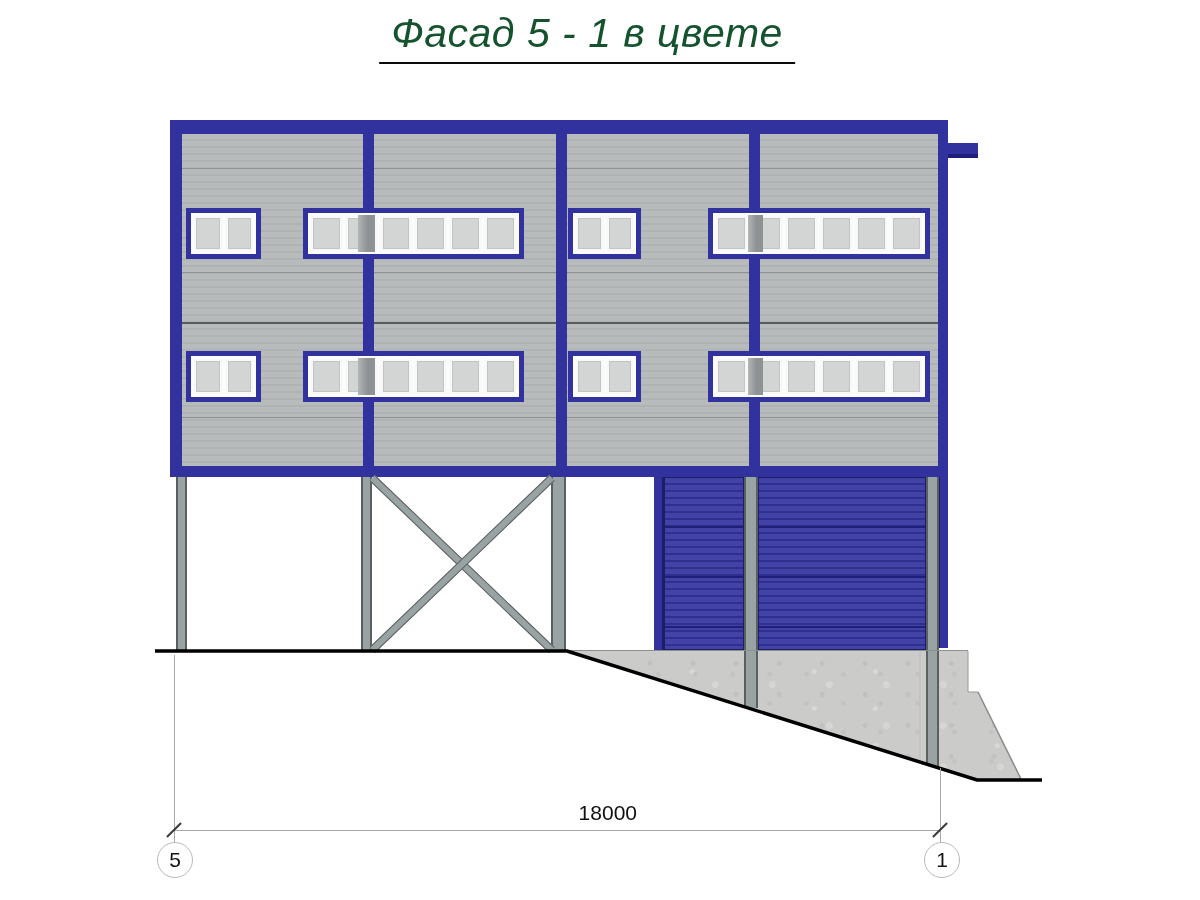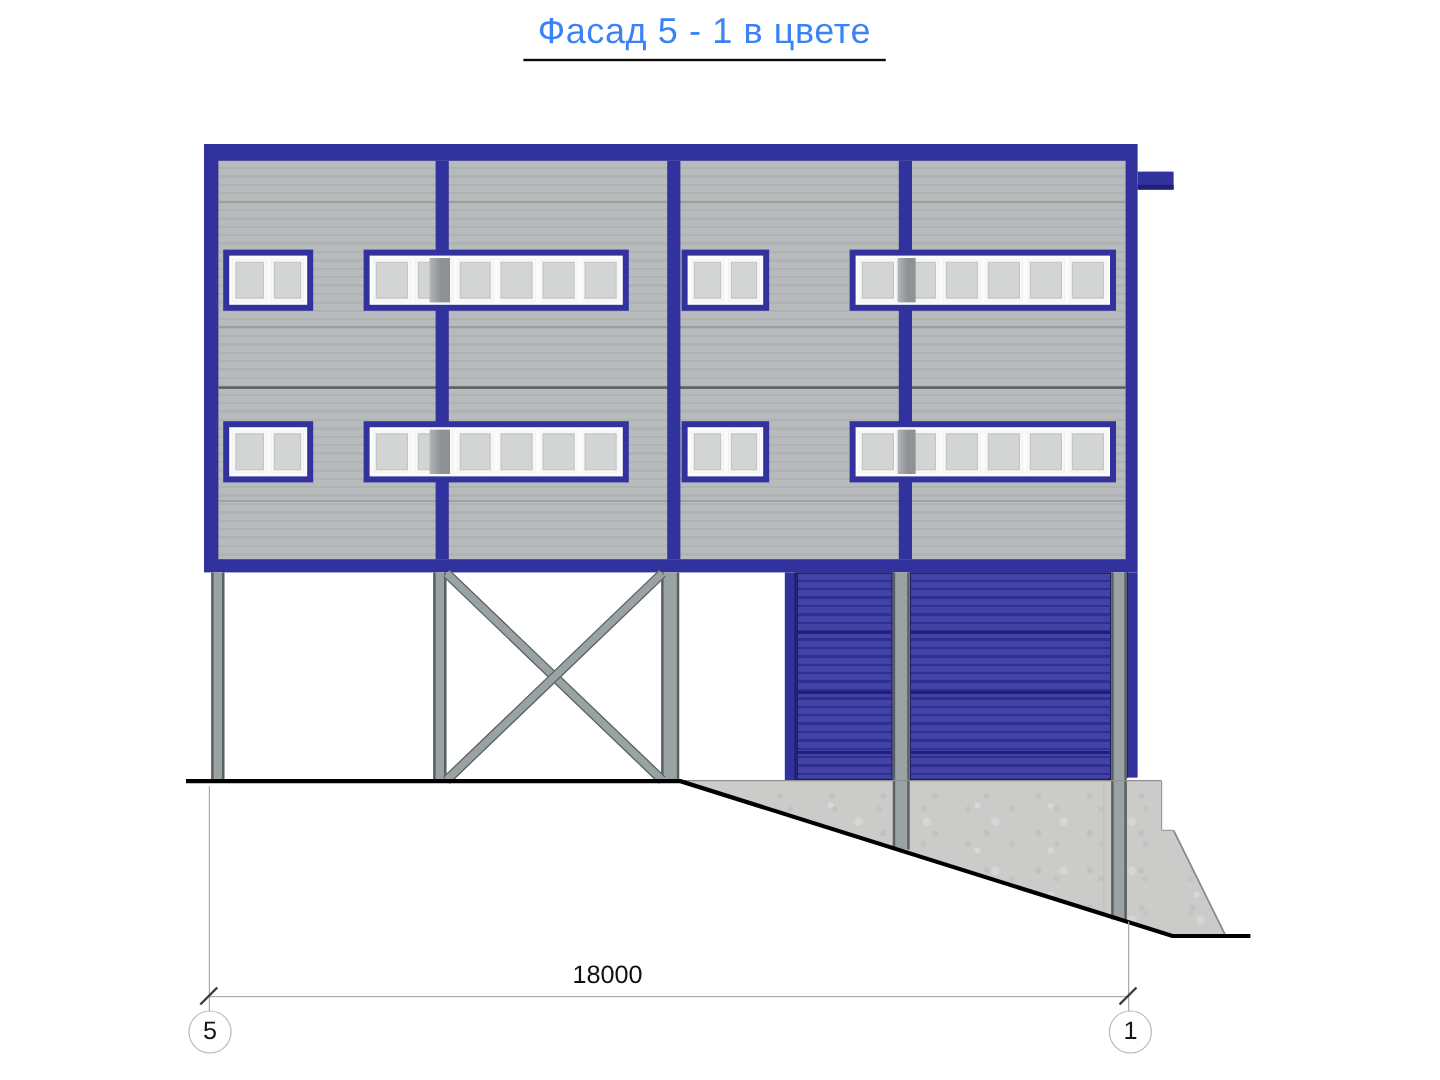--- a/index.html
+++ b/index.html
@@ -3,21 +3,21 @@
 <meta charset="utf-8">
 <style>
   html,body{margin:0;padding:0;background:#ffffff;}
   .canvas{
     position:relative;width:1200px;height:900px;background:#fff;overflow:hidden;
     font-family:"Liberation Sans","DejaVu Sans",sans-serif;
   }
   
   .title{
     position:absolute;left:587px;top:10px;transform:translateX(-50%);
-    font-size:30px;color:#3b82f6;white-space:nowrap;
+    font-size:41px;font-style:italic;color:#14532d;white-space:nowrap;
     padding:0 12px 5px 12px;border-bottom:2.5px solid #0b0b0b;letter-spacing:.5px;
   }
   
   .facade{position:absolute;left:170px;top:120px;width:778px;height:357px;background:var(--frame-blue);}
   .siding{
     position:absolute;left:12px;top:14px;width:756px;height:332px;
     background:repeating-linear-gradient(180deg,#b8bbbb 0 5px,#b0b3b3 5px 7px);
   }
   .seam{position:absolute;left:0;width:100%;height:1px;background:var(--siding-seam);}
   .seam.floor{height:2px;background:#565b5c;}
@@ -65,21 +65,21 @@
     background:repeating-linear-gradient(180deg,rgba(236,238,241,.75) 0 11px,rgba(236,238,241,.25) 11px 14px);
     clip-path:polygon(46% 0,100% 100%,0 100%);}
   .wm-name{position:absolute;left:60px;top:24px;font-size:27px;font-weight:bold;letter-spacing:2px;
     color:rgba(224,227,231,.8);white-space:nowrap;}
   .wm-tagline{position:absolute;left:62px;top:55px;font-size:10.5px;letter-spacing:1.2px;
     color:rgba(200,208,233,.85);white-space:nowrap;}
   
   .ext-line{position:absolute;width:1px;background:var(--dim-line-gray);}
   .dim-line{position:absolute;left:174px;top:830px;width:767px;height:1px;background:var(--dim-line-gray);}
   .tick{position:absolute;width:20px;height:2px;background:#3a3a3a;transform:rotate(-45deg);}
-  .dim-label{position:absolute;left:477px;top:801px;width:160px;text-align:left;
+  .dim-label{position:absolute;left:477px;top:801px;width:160px;text-align:right;
     font-size:21px;color:#101010;}
   .bubble{position:absolute;width:34px;height:34px;border:1px solid #b9b9b9;border-radius:50%;
     background:#fff;display:flex;align-items:center;justify-content:center;
     font-size:21px;color:#151515;}
 </style>
 </head>
 <body>
 
 <div class="canvas">
 

